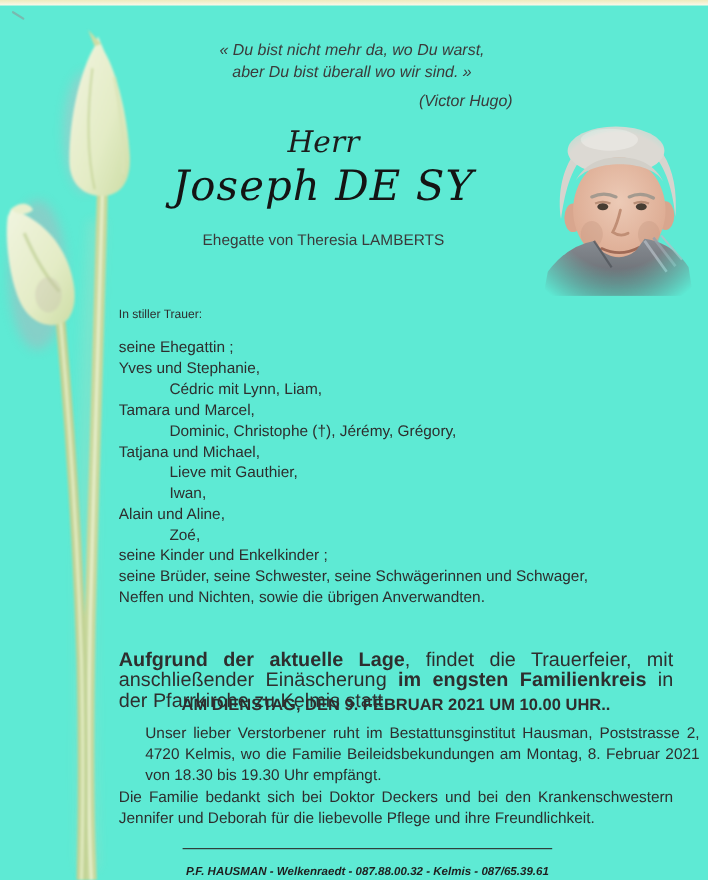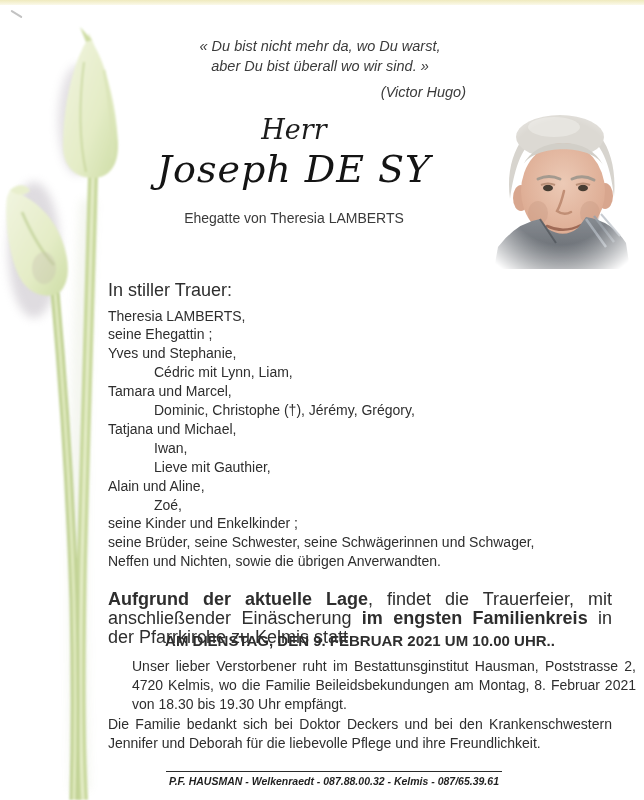--- a/index.html
+++ b/index.html
@@ -1,18 +1,18 @@
 <!DOCTYPE html>
 <html><head>
 <meta charset="utf-8">
 <style>
   html,body { margin:0; padding:0; background:#e9e9e9; }
   .page {
     position:relative; width:644px; height:800px; margin:0 auto;
-    background:#ffffff; overflow:hidden;
+    background:#5eead4; overflow:hidden;
     font-family:"Liberation Sans", sans-serif; color:#2e2e2e;
   }
   .top-strip {
     position:absolute; top:0; left:0; width:644px; height:5px;
     background:linear-gradient(#efeabd, #fbf9ea);
   }
   .scan-mark {
     position:absolute; top:13px; left:10px; width:13px; height:2px;
     background:#8f8f8f; opacity:.55; transform:rotate(32deg); border-radius:2px;
   }
@@ -29,21 +29,21 @@
   .name { font-family:"DejaVu Serif", serif; font-style:italic; font-size:38px; color:#141414; line-height:46px; letter-spacing:1px; }
   .relation { font-size:14px; margin-top:18px; color:#3a3a3a; }
   .dates { margin-top:13px; font-size:14px; line-height:18px; color:#3a3a3a; }
 
   .photo {
     position:absolute; top:103px; left:486px; width:150px; height:166px;
     -webkit-mask-image:radial-gradient(ellipse 72% 68% at 50% 48%, #000 55%, transparent 94%);
     mask-image:radial-gradient(ellipse 72% 68% at 50% 48%, #000 55%, transparent 94%);
   }
 
-  .intro { position:absolute; top:280px; left:108px; font-size:18px; }
+  .intro { position:absolute; top:280px; left:108px; font-size:11px; }
   .mourning { position:absolute; top:307px; left:108px; width:504px; font-size:14px; }
   .row { line-height:19px; }
   .row.indent { padding-left:46px; }
   .row.right { text-align:left; line-height:16px; padding-bottom:2px; }
 
   .notice {
     position:absolute; top:590px; left:108px; width:504px;
     font-size:18px; line-height:19px; text-align:justify;
   }
   .bold { font-weight:bold; }
@@ -54,21 +54,21 @@
   .para-repose {
     position:absolute; top:657px; left:108px; width:504px;
     font-size:14px; line-height:19px; text-align:justify;margin-left:24px;
   }
   .para-thanks {
     position:absolute; top:715px; left:108px; width:504px;
     font-size:14px; line-height:19px; text-align:justify;
   }
   .footer {
     position:absolute; top:771px; left:166px; width:336px;
-    border-top:1.5px solid #2c2c2c; padding-top:3px; text-align:center;
+    border-top:1.5px solid #2c2c2c; padding-top:14px; text-align:center;
     font-size:10.5px; font-style:italic; font-weight:bold; color:#1f1f1f;
   }
 </style>
 </head>
 <body>
 
 <div class="page">
 
   <div class="top-strip"></div>
   <div class="scan-mark"></div>
@@ -177,29 +177,28 @@
         <path d="M108,113 L128,139" stroke="#9aa1a9" stroke-width="2.5" opacity="0.85"></path>
         <path d="M115,111 L134,133" stroke="#b8bec6" stroke-width="2" opacity="0.8"></path>
         <path d="M54,116 L70,140" stroke="#4d5157" stroke-width="2" opacity="0.7"></path>
       </g>
     </svg>
   </div>
 
   <div class="intro">In stiller Trauer:</div>
 
   <div class="mourning">
-    <div class="row">Theresia LAMBERTS,</div>
     <div class="row right">seine Ehegattin ;</div>
     <div class="row">Yves und Stephanie,</div>
     <div class="row indent">Cédric mit Lynn, Liam,</div>
     <div class="row">Tamara und Marcel,</div>
     <div class="row indent">Dominic, Christophe (†), Jérémy, Grégory,</div>
     <div class="row">Tatjana und Michael,</div>
+    <div class="row indent">Lieve mit Gauthier,</div>
     <div class="row indent">Iwan,</div>
-    <div class="row indent">Lieve mit Gauthier,</div>
     <div class="row">Alain und Aline,</div>
     <div class="row indent">Zoé,</div>
     <div class="row right">seine Kinder und Enkelkinder ;</div>
     <div class="row">seine Brüder, seine Schwester, seine Schwägerinnen und Schwager,</div>
     <div class="row">Neffen und Nichten, sowie die übrigen Anverwandten.</div>
   </div>
 
   <div class="notice"><span class="bold">Aufgrund der aktuelle Lage</span><span>, findet die Trauerfeier, mit anschließender Einäscherung </span><span class="bold">im engsten Familienkreis</span><span> in der Pfarrkirche zu Kelmis statt</span></div>
 
   <div class="event">AM DIENSTAG, DEN 9. FEBRUAR 2021 UM 10.00 UHR..</div>

